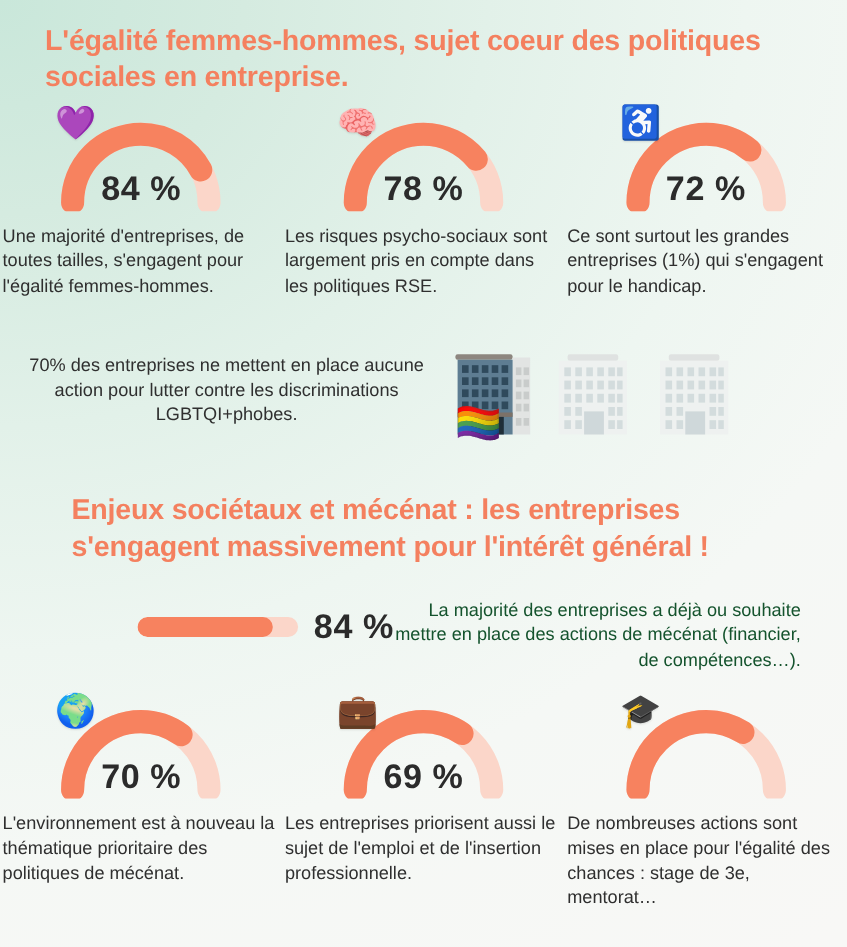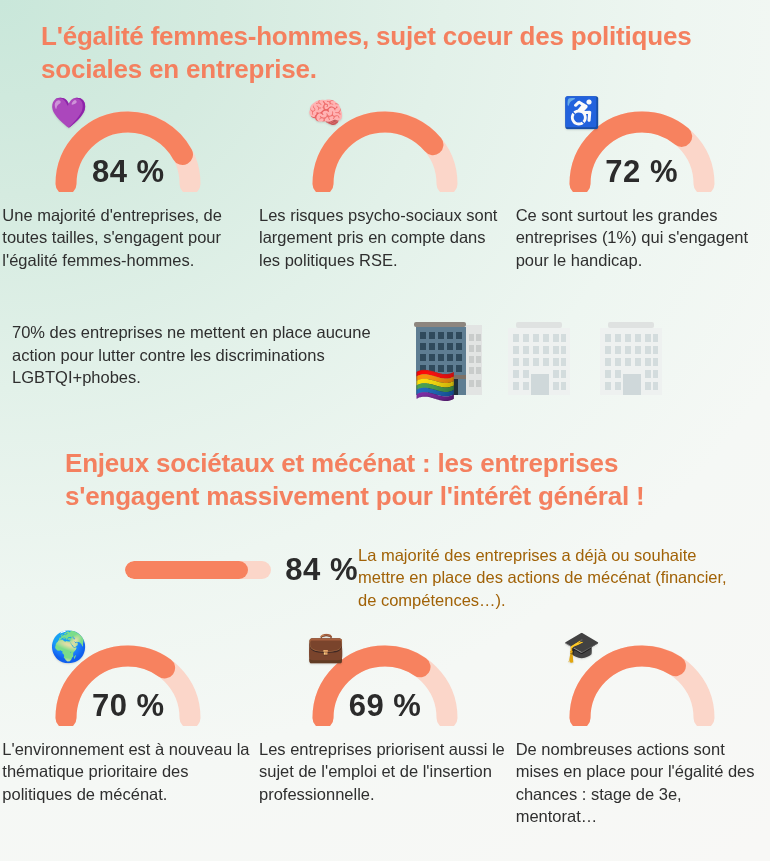--- a/index.html
+++ b/index.html
@@ -86,21 +86,21 @@
   #lgbt-block {
     position:absolute;
     left:0; top:312px;
     width:770px;
     display:flex;
     align-items:center;
   }
   #lgbt-text {
     width:400px;
     padding-left:12px;
-    text-align:left;
+    text-align:center;
     font-size:16.5px;
     line-height:1.36;
     color:#2f2f2f;
   }
   #buildings {
     flex:1;
     display:flex;
     align-items:flex-end;
     gap:14px;
     padding-left:8px;
@@ -145,24 +145,24 @@
   }
   #bar-value {
     margin-left:14px;
     font-size:31px;
     font-weight:bold;
     color:#2b2b2b;
     letter-spacing:0.5px;
   }
   #bar-text {
     width:370px;
-    text-align:left;
+    text-align:right;
     font-size:16.5px;
     line-height:1.36;
-    color:#a16207;
+    color:#14532d;
     padding-top:0px;
   }
 </style>
 </head>
 <body>
 
 <h1 id="title-1" class="section-title">L'égalité femmes-hommes, sujet coeur des politiques sociales en entreprise.</h1>
 
 <div id="row-top" class="gauge-row">
 
@@ -178,20 +178,21 @@
     <p class="gauge-caption">Une majorité d'entreprises, de toutes tailles, s'engagent pour l'égalité femmes-hommes.</p>
   </div>
 
   <div class="gauge-card">
     <div class="gauge-wrap">
       <svg class="gauge-svg" viewBox="0 0 160 92">
         <path d="M 18 84 A 62 62 0 0 1 142 84" fill="none" stroke="#fbd6c9" stroke-width="21" stroke-linecap="round"></path>
         <path class="arc-fill" d="M 18 84 A 62 62 0 0 1 142 84" fill="none" stroke="#f7825f" stroke-width="21" stroke-linecap="round" stroke-dasharray="194.80621337890625" stroke-dashoffset="42.85736694335937"></path>
       </svg>
       <span class="gauge-emoji">🧠</span>
+      <div class="gauge-value">78 %</div>
     </div>
     <p class="gauge-caption">Les risques psycho-sociaux sont largement pris en compte dans les politiques RSE.</p>
   </div>
 
   <div class="gauge-card">
     <div class="gauge-wrap">
       <svg class="gauge-svg" viewBox="0 0 160 92">
         <path d="M 18 84 A 62 62 0 0 1 142 84" fill="none" stroke="#fbd6c9" stroke-width="21" stroke-linecap="round"></path>
         <path class="arc-fill" d="M 18 84 A 62 62 0 0 1 142 84" fill="none" stroke="#f7825f" stroke-width="21" stroke-linecap="round" stroke-dasharray="194.80621337890625" stroke-dashoffset="54.54573974609376"></path>
       </svg>

